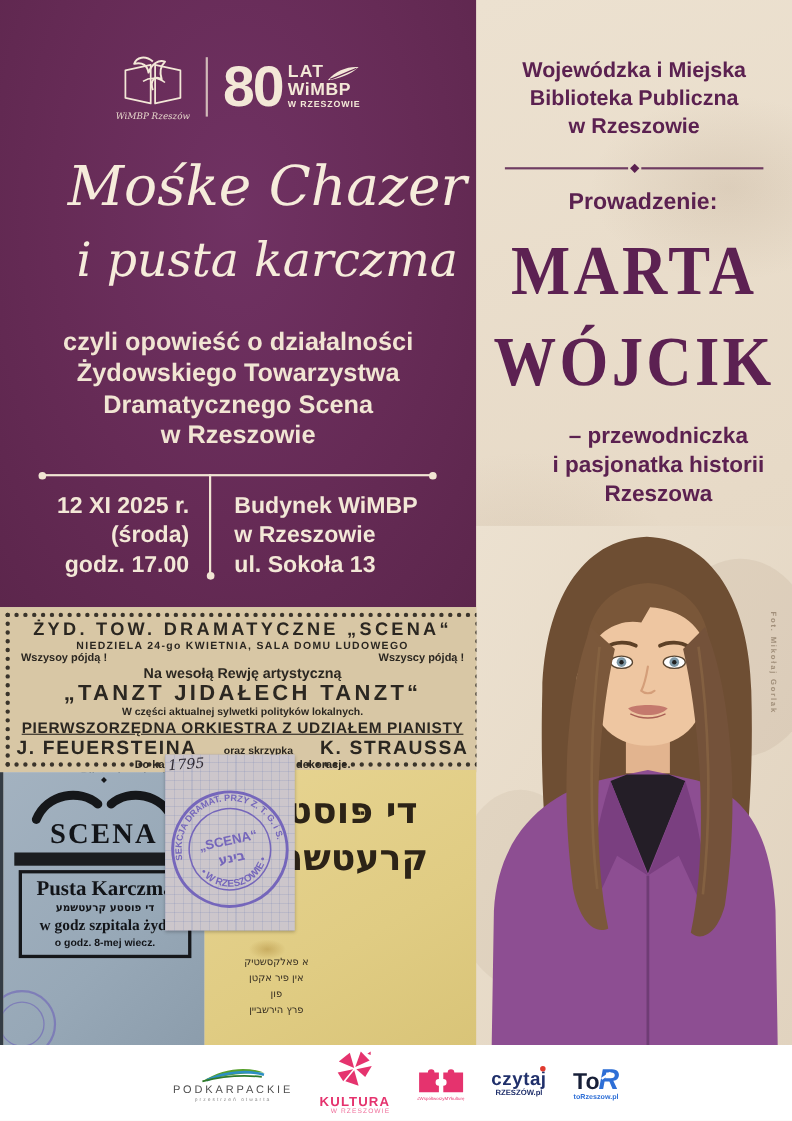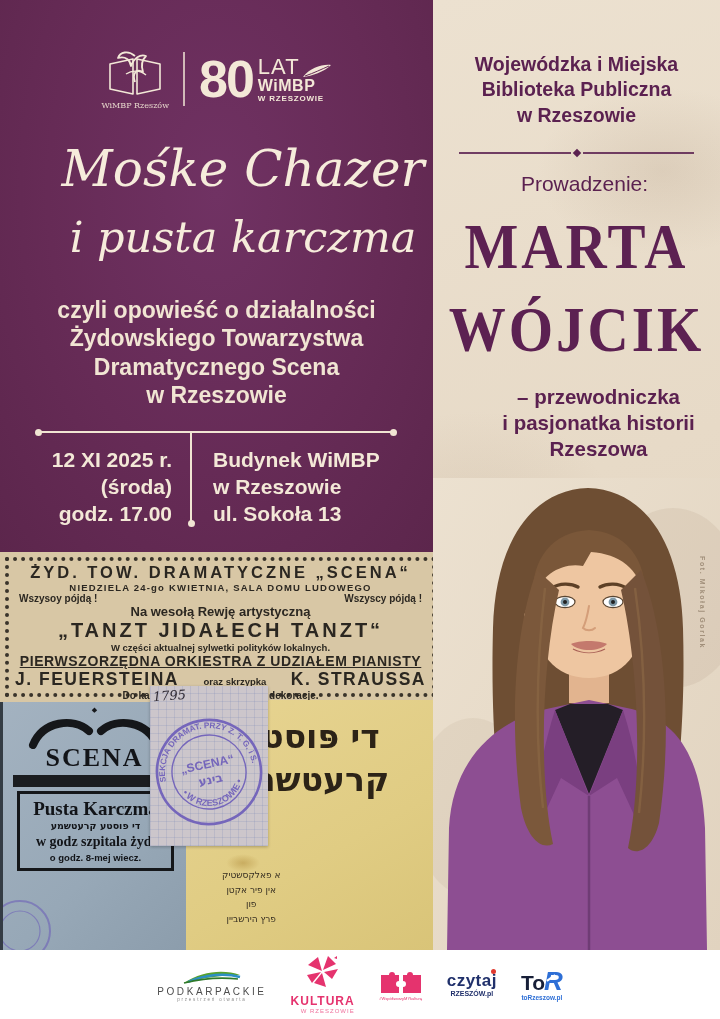--- a/index.html
+++ b/index.html
@@ -10,27 +10,27 @@
     font-family:"Liberation Sans", sans-serif;
   }
   
   .left-col {
     position:absolute; left:0; top:0; width:433px; height:552px;
     background:radial-gradient(ellipse at 50% 35%, #703263 0%, #662b56 55%, #5c264c 100%);
     color:#f3e8d7;
   }
   .logo-row { position:absolute; left:0; top:48px; width:433px; display:flex; justify-content:center; align-items:center; gap:14px; }
   .logo-mark { display:flex; flex-direction:column; align-items:center; }
-  .logo-mark .sig { font-family:"DejaVu Serif", serif; font-size:8px; opacity:.9; margin-top:1px; }
+  .logo-mark .sig { font-family:"DejaVu Serif", serif; font-style:italic; font-size:8px; opacity:.9; margin-top:1px; }
   .logo-divider { width:2px; height:54px; background:#f3e8d7; opacity:.75; }
   .logo-80 { display:flex; align-items:center; gap:5px; }
   .logo-80 .num { font-size:52px; font-weight:bold; line-height:.9; letter-spacing:-2px; }
   .logo-80 .stack { display:flex; flex-direction:column; line-height:1; }
   .logo-80 .lat-row { display:flex; align-items:flex-end; gap:2px; }
-  .logo-80 .lat { font-size:22px; font-weight:normal; letter-spacing:1px; }
+  .logo-80 .lat { font-size:16px; font-weight:bold; letter-spacing:1px; }
   .logo-80 .wimbp { font-size:16px; font-weight:bold; letter-spacing:.5px; }
   .logo-80 .rz { font-size:8px; font-weight:bold; letter-spacing:.8px; margin-top:1px; }
   .title-script { position:absolute; left:0; width:486px; text-align:center;
     font-family:"DejaVu Serif", serif; font-style:italic; color:#f6ecdb; }
   .title-1 { top:140px; font-size:50px; }
   .title-2 { top:212px; font-size:43px; }
   .subtitle { position:absolute; left:0; top:296px; width:433px; text-align:center;
     font-size:23px; font-weight:bold; line-height:1.23; color:#f1e5d3; }
   .info-hline { position:absolute; left:38px; top:431px; width:356px; height:2px; background:#f1e5d3; }
   .info-hline::before, .info-hline::after { content:""; position:absolute; top:-2.5px; width:7px; height:7px; border-radius:50%; background:#f1e5d3; }
@@ -50,21 +50,21 @@
       radial-gradient(ellipse 160px 120px at 70% 80%, rgba(150,125,100,.12), transparent 70%),
       linear-gradient(160deg, #ece1d0 0%, #e7dac7 50%, #e2d4c0 100%);
     color:#5b2150;
   }
   .org-header { position:absolute; left:0; top:52px; width:287px; text-align:center;
     font-size:19.5px; font-weight:bold; line-height:1.3; }
   .org-divider { position:absolute; left:26px; top:150px; width:235px; display:flex; align-items:center; }
   .org-divider .ln { flex:1; height:1.5px; background:#5b2150; opacity:.85; }
   .org-divider .dm { width:6px; height:6px; background:#5b2150; transform:rotate(45deg); margin:0 3px; }
   .host-label { position:absolute; left:0; top:172px; width:287px; text-align:center;
-    font-size:21px; font-weight:normal;padding-left:16px; }
+    font-size:21px; font-weight:bold;padding-left:16px; }
   .host-name { position:absolute; left:0; width:287px; text-align:center;
     font-family:"Liberation Serif", serif; font-weight:bold; font-size:57px;
     letter-spacing:3px; color:#5c2152; transform:scaleY(1.12); transform-origin:top; }
   .name-1 { top:210px; } .name-2 { top:293px; }
   .host-desc { position:absolute; left:0; top:384px; width:331px; text-align:center;
     font-size:20.5px; font-weight:bold; line-height:1.26; }
   .photo-credit { position:absolute; left:699px; top:556px; writing-mode:vertical-rl;
     font-size:7px; letter-spacing:1.6px; color:#a18f7a; font-weight:bold; z-index:30; }
   
   .playbill { position:absolute; left:0; top:552px; width:441px; height:150px;

